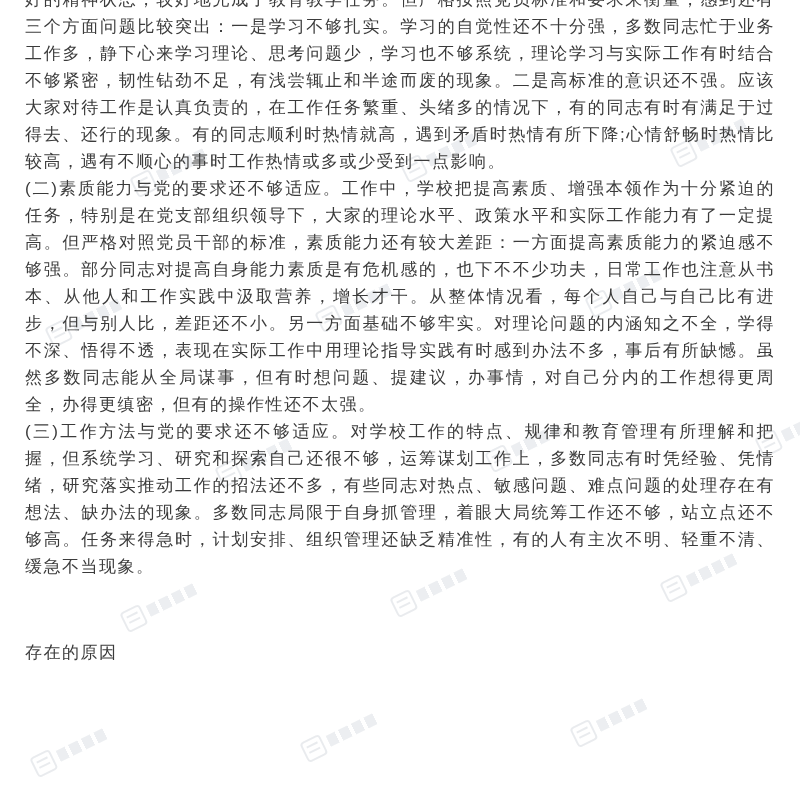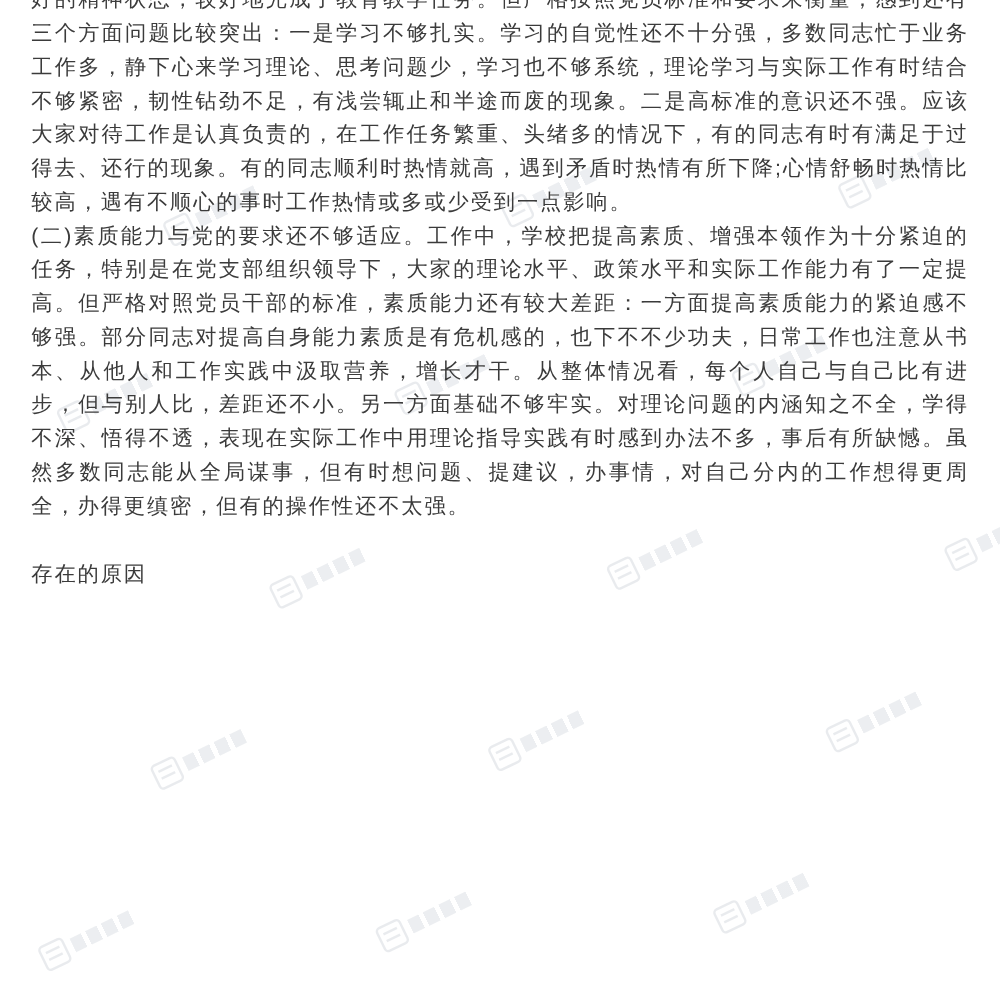--- a/index.html
+++ b/index.html
@@ -33,21 +33,21 @@
     color: #3b3b3b;
     font-size: 17px;
     line-height: 27px;
     letter-spacing: 1.5px;
     text-align: justify;
   }
   .content p {
     margin: 0;
   }
   .section-heading {
-    margin: 28px 0 0 0;
+    margin: 59px 0 0 0;
     font-size: 17px;
     font-weight: 400;
     line-height: 27px;
     letter-spacing: 1.5px;
     color: #3b3b3b;
   }
   
   .wm-item {
     position: absolute;
     display: flex;
@@ -144,15 +144,16 @@
         <span class="wm-bars"></span>
       </div>
       <div class="wm-item" style="left: 570px; top: 710px;">
         <span class="wm-box"></span>
         <span class="wm-bars"></span>
       </div>
     </div>
   <div class="content">
     <p>好的精神状态，较好地完成了教育教学任务。但严格按照党员标准和要求来衡量，感到还有三个方面问题比较突出：一是学习不够扎实。学习的自觉性还不十分强，多数同志忙于业务工作多，静下心来学习理论、思考问题少，学习也不够系统，理论学习与实际工作有时结合不够紧密，韧性钻劲不足，有浅尝辄止和半途而废的现象。二是高标准的意识还不强。应该大家对待工作是认真负责的，在工作任务繁重、头绪多的情况下，有的同志有时有满足于过得去、还行的现象。有的同志顺利时热情就高，遇到矛盾时热情有所下降;心情舒畅时热情比较高，遇有不顺心的事时工作热情或多或少受到一点影响。</p>
     <p>(二)素质能力与党的要求还不够适应。工作中，学校把提高素质、增强本领作为十分紧迫的任务，特别是在党支部组织领导下，大家的理论水平、政策水平和实际工作能力有了一定提高。但严格对照党员干部的标准，素质能力还有较大差距：一方面提高素质能力的紧迫感不够强。部分同志对提高自身能力素质是有危机感的，也下不不少功夫，日常工作也注意从书本、从他人和工作实践中汲取营养，增长才干。从整体情况看，每个人自己与自己比有进步，但与别人比，差距还不小。另一方面基础不够牢实。对理论问题的内涵知之不全，学得不深、悟得不透，表现在实际工作中用理论指导实践有时感到办法不多，事后有所缺憾。虽然多数同志能从全局谋事，但有时想问题、提建议，办事情，对自己分内的工作想得更周全，办得更缜密，但有的操作性还不太强。</p>
+    <p>(三)工作方法与党的要求还不够适应。对学校工作的特点、规律和教育管理有所理解和把握，但系统学习、研究和探索自己还很不够，运筹谋划工作上，多数同志有时凭经验、凭情绪，研究落实推动工作的招法还不多，有些同志对热点、敏感问题、难点问题的处理存在有想法、缺办法的现象。多数同志局限于自身抓管理，着眼大局统筹工作还不够，站立点还不够高。任务来得急时，计划安排、组织管理还缺乏精准性，有的人有主次不明、轻重不清、缓急不当现象。</p>
     <h3 class="section-heading">存在的原因</h3>
   </div>
 </div>
 
 </body></html>

